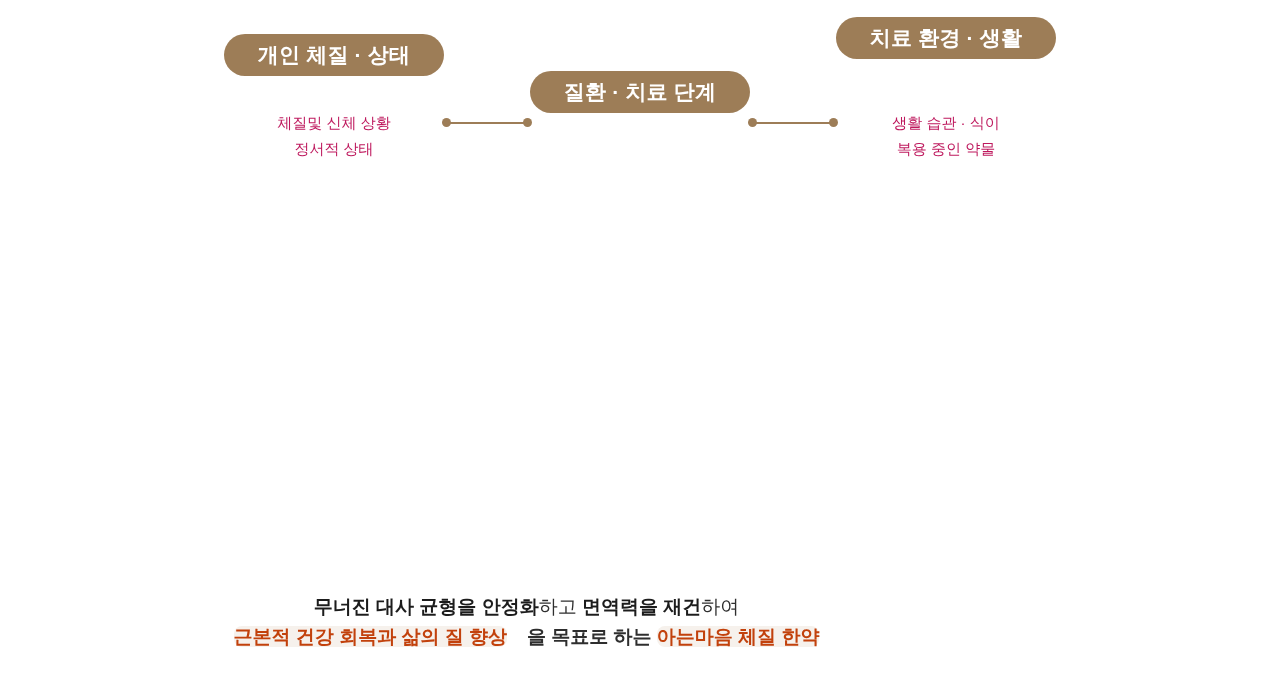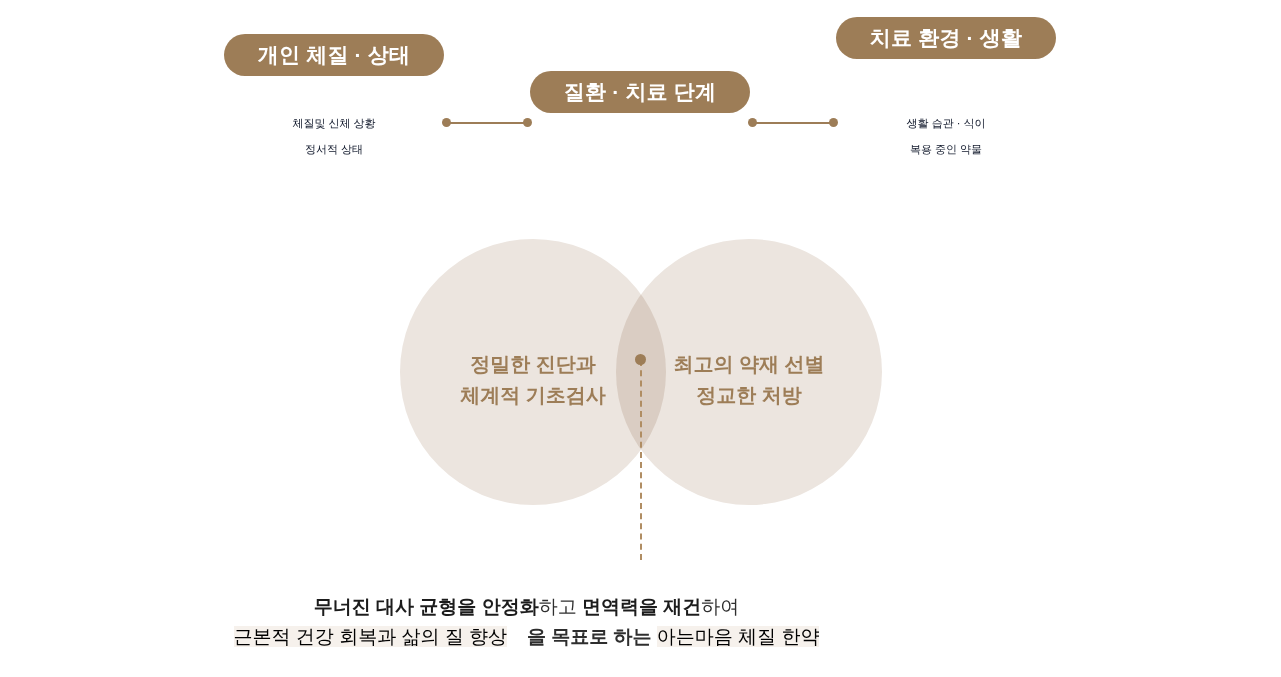--- a/index.html
+++ b/index.html
@@ -36,22 +36,22 @@
     white-space: nowrap;
   }
   #pill-0 { left: 224px; top: 34px; }
   #pill-1 { left: 530px; top: 34px; margin-top: 37px; }
   #pill-2 { left: 836px; top: 17px; justify-content: center; }
 
   .pill-desc {
     position: absolute;
     width: 260px;
     text-align: center;
-    color: #0f172a;
-    font-size: 11px;
+    color: #be185d;
+    font-size: 15px;
     line-height: 26px;
     white-space: nowrap;
   }
   #desc-0 { left: 204px; top: 110px; }
   #desc-1 { left: 510px; top: 110px; }
   #desc-2 { left: 816px; top: 110px; }
   .pill-desc > div { width: 100%; }
 
   
   .connector {
@@ -149,23 +149,24 @@
     font-size: 19px;
     line-height: 30px;
     white-space: nowrap;
   }
   #caption-line-1 { color: #2e2e2e; }
   #caption-line-1 .em { font-weight: bold; color: #1c1c1c; }
   #caption-line-1 .plain { font-weight: normal; }
 
   #caption-line-2 { color: #2e2e2e; }
   #caption-line-2 .hl {
-    color: #000000;
-    font-weight: normal;
+    color: #c2410c;
+    font-weight: bold;
     background: #f6f1ec;
+    border-radius: 8px;
   }
   #caption-line-2 .plain { font-weight: bold; color: #2e2e2e; margin-left: 20px; }
 </style>
 </head>
 <body>
 
 <div id="stage">
 
   <div class="pill" id="pill-0">
     <span>개인 체질 · 상태</span>
@@ -190,35 +191,19 @@
     <div class="dot left"></div>
     <div class="bar"></div>
     <div class="dot right"></div>
   </div>
   <div class="connector" id="connector-1">
     <div class="dot left"></div>
     <div class="bar"></div>
     <div class="dot right"></div>
   </div>
 
-  <div id="venn">
-    <div class="venn-circle" id="venn-circle-left"></div>
-    <div class="venn-circle" id="venn-circle-right"></div>
-
-    <div class="venn-label" id="venn-label-left">
-      <div>정밀한 진단과</div>
-      <div>체계적 기초검사</div>
-    </div>
-    <div class="venn-label" id="venn-label-right">
-      <div>최고의 약재 선별</div>
-      <div>정교한 처방</div>
-    </div>
-
-    <div id="venn-center-dot"></div>
-    <div id="venn-stem"></div>
-  </div>
 
   <div id="caption">
     <div class="caption-line" id="caption-line-1"><span class="em">무너진 대사 균형을 안정화</span><span class="plain">하고 </span><span class="em">면역력을 재건</span><span class="plain">하여</span></div>
     <div class="caption-line" id="caption-line-2"><span class="hl">근본적 건강 회복과 삶의 질 향상</span><span class="plain">을 목표로 하는 </span><span class="hl">아는마음 체질 한약</span></div>
   </div>
 
 </div>
 
 </body></html>

